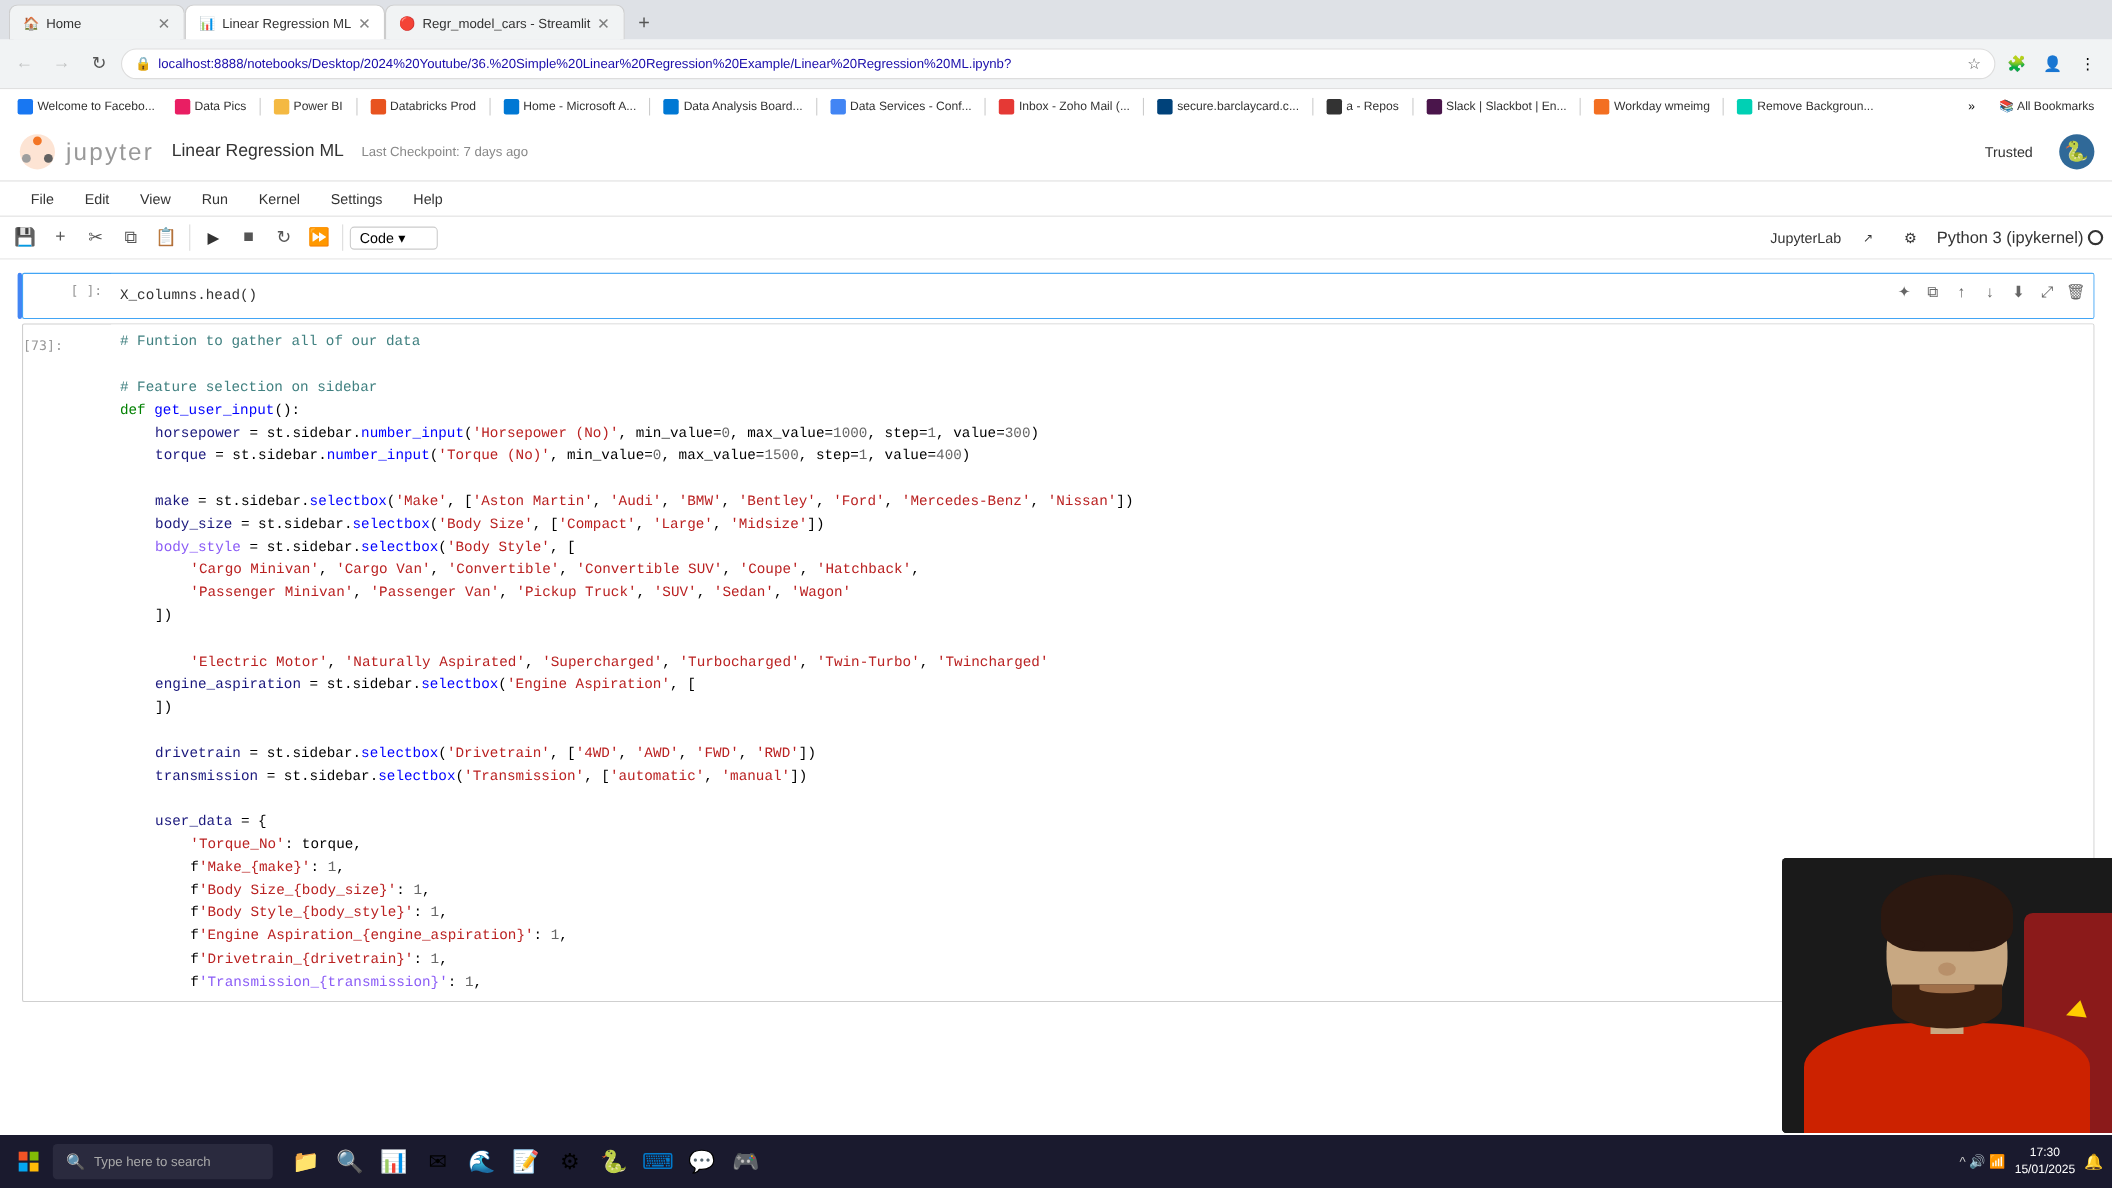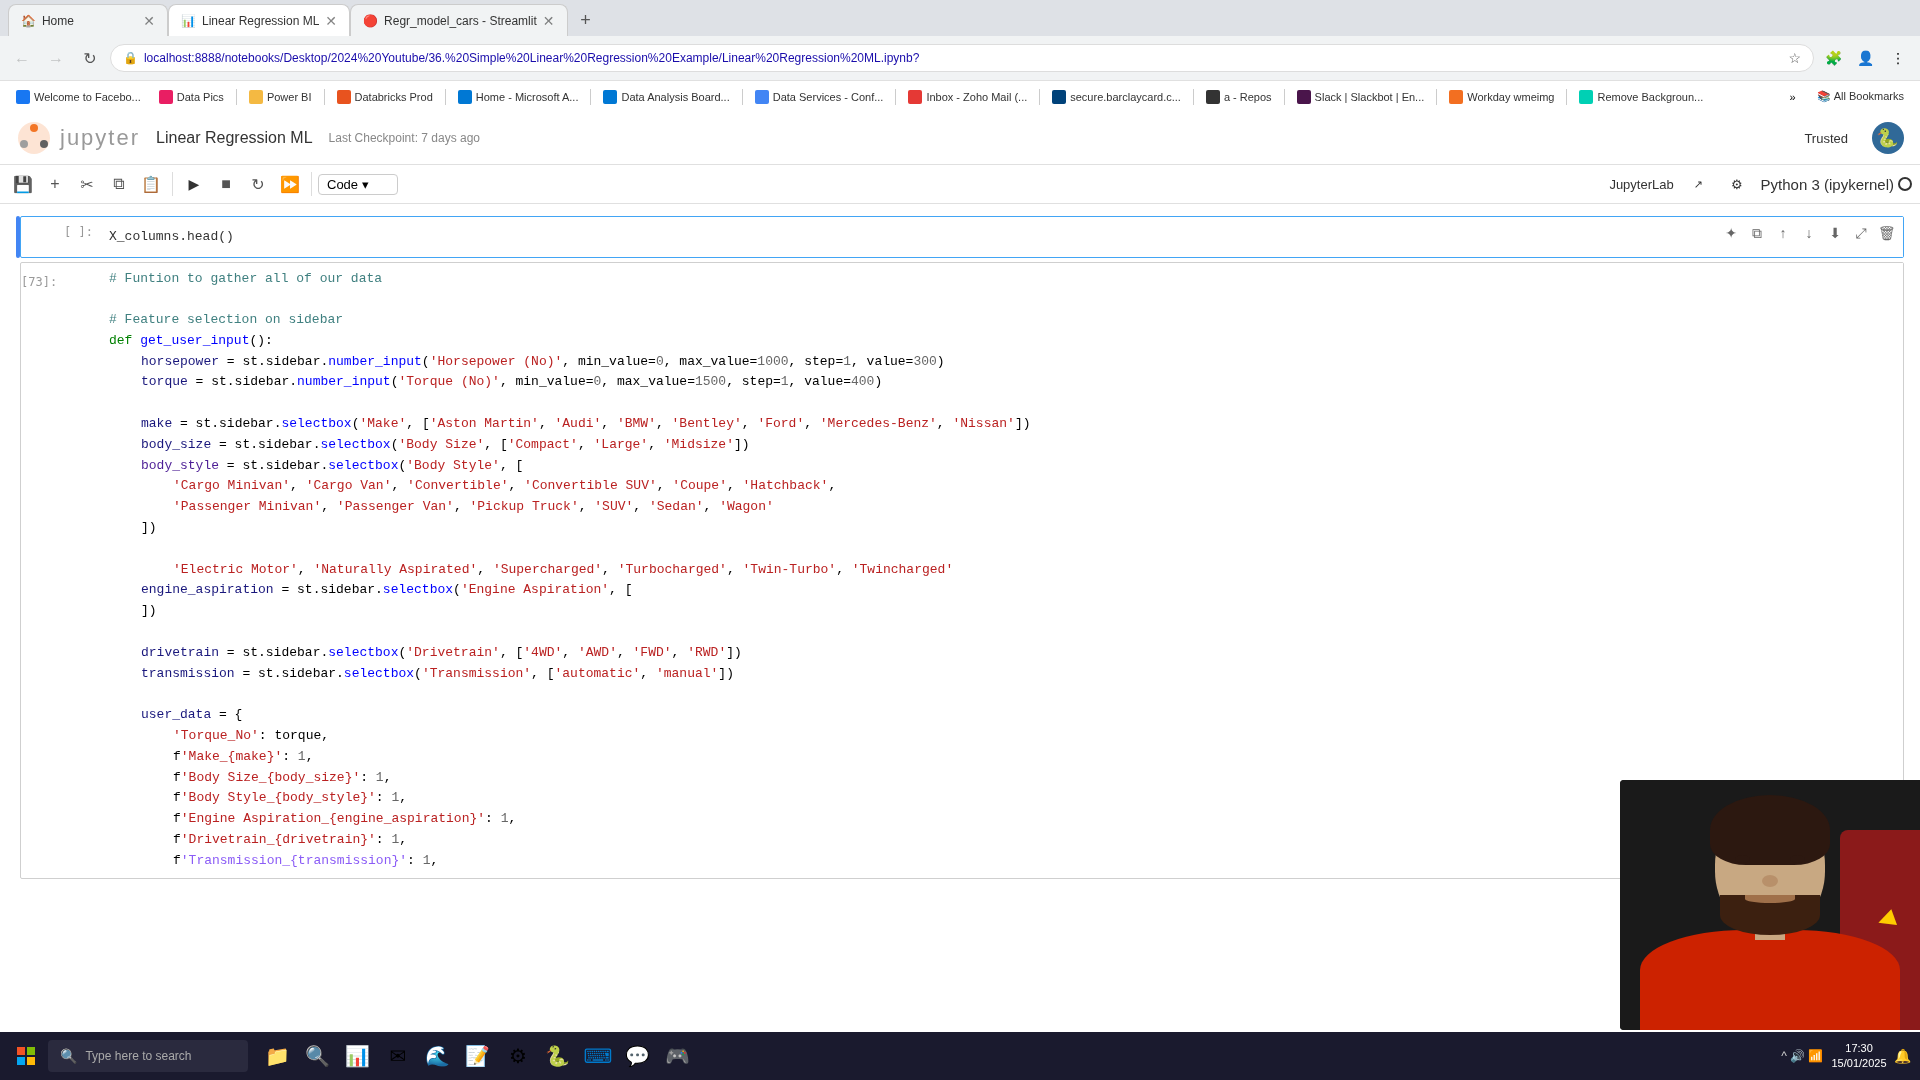--- a/index.html
+++ b/index.html
@@ -194,20 +194,29 @@
         <ellipse cx="28" cy="24" rx="4" ry="4" fill="#616161"></ellipse>
       </svg>
       <span style="font-size:22px; color:#999; letter-spacing:2px; font-weight:300;">jupyter</span>
     </div>
     <span style="font-size:16px; color:#333;">Linear Regression ML</span>
     <span style="font-size:12px; color:#888;">Last Checkpoint: 7 days ago</span>
     <span style="margin-left:auto; font-size:13px; color:#333;">Trusted</span>
     <div class="python-btn" style="background:#306998; color:white; border-radius:50%; width:32px; height:32px; display:flex; align-items:center; justify-content:center; font-size:18px;">🐍</div>
   </div>
 
+  <div class="menu-bar">
+    <span class="menu-item">File</span>
+    <span class="menu-item">Edit</span>
+    <span class="menu-item">View</span>
+    <span class="menu-item">Run</span>
+    <span class="menu-item">Kernel</span>
+    <span class="menu-item">Settings</span>
+    <span class="menu-item">Help</span>
+  </div>
 
   <div class="toolbar">
     <button class="tool-btn" title="Save">💾</button>
     <button class="tool-btn" title="Add cell">+</button>
     <button class="tool-btn" title="Cut">✂</button>
     <button class="tool-btn" title="Copy">⧉</button>
     <button class="tool-btn" title="Paste">📋</button>
     <div class="tool-separator"></div>
     <button class="tool-btn" title="Run" style="color:#333; font-size:14px;">▶</button>
     <button class="tool-btn" title="Interrupt">■</button>
@@ -259,21 +268,21 @@
 
           <div style="color:#408080;"># Funtion to gather all of our data</div>
           <div>&nbsp;</div>
           <div style="color:#408080;"># Feature selection on sidebar</div>
           <div><span style="color:#008000;">def</span> <span style="color:#0000ff;">get_user_input</span>():</div>
           <div style="padding-left:32px;"><span style="color:#19177c;">horsepower</span> = st.sidebar.<span style="color:#0000ff;">number_input</span>(<span style="color:#ba2121;">'Horsepower (No)'</span>, min_value=<span style="color:#666;">0</span>, max_value=<span style="color:#666;">1000</span>, step=<span style="color:#666;">1</span>, value=<span style="color:#666;">300</span>)</div>
           <div style="padding-left:32px;"><span style="color:#19177c;">torque</span> = st.sidebar.<span style="color:#0000ff;">number_input</span>(<span style="color:#ba2121;">'Torque (No)'</span>, min_value=<span style="color:#666;">0</span>, max_value=<span style="color:#666;">1500</span>, step=<span style="color:#666;">1</span>, value=<span style="color:#666;">400</span>)</div>
           <div>&nbsp;</div>
           <div style="padding-left:32px;"><span style="color:#19177c;">make</span> = st.sidebar.<span style="color:#0000ff;">selectbox</span>(<span style="color:#ba2121;">'Make'</span>, [<span style="color:#ba2121;">'Aston Martin'</span>, <span style="color:#ba2121;">'Audi'</span>, <span style="color:#ba2121;">'BMW'</span>, <span style="color:#ba2121;">'Bentley'</span>, <span style="color:#ba2121;">'Ford'</span>, <span style="color:#ba2121;">'Mercedes-Benz'</span>, <span style="color:#ba2121;">'Nissan'</span>])</div>
           <div style="padding-left:32px;"><span style="color:#19177c;">body_size</span> = st.sidebar.<span style="color:#0000ff;">selectbox</span>(<span style="color:#ba2121;">'Body Size'</span>, [<span style="color:#ba2121;">'Compact'</span>, <span style="color:#ba2121;">'Large'</span>, <span style="color:#ba2121;">'Midsize'</span>])</div>
-          <div style="padding-left:32px;"><span style="color:#4c1d95;">body_style</span> = st.sidebar.<span style="color:#0000ff;">selectbox</span>(<span style="color:#ba2121;">'Body Style'</span>, [</div>
+          <div style="padding-left:32px;"><span style="color:#8b5cf6;">body_style</span> = st.sidebar.<span style="color:#0000ff;">selectbox</span>(<span style="color:#ba2121;">'Body Style'</span>, [</div>
           <div style="padding-left:64px;"><span style="color:#ba2121;">'Cargo Minivan'</span>, <span style="color:#ba2121;">'Cargo Van'</span>, <span style="color:#ba2121;">'Convertible'</span>, <span style="color:#ba2121;">'Convertible SUV'</span>, <span style="color:#ba2121;">'Coupe'</span>, <span style="color:#ba2121;">'Hatchback'</span>,</div>
           <div style="padding-left:64px;"><span style="color:#ba2121;">'Passenger Minivan'</span>, <span style="color:#ba2121;">'Passenger Van'</span>, <span style="color:#ba2121;">'Pickup Truck'</span>, <span style="color:#ba2121;">'SUV'</span>, <span style="color:#ba2121;">'Sedan'</span>, <span style="color:#ba2121;">'Wagon'</span></div>
           <div style="padding-left:32px;">])</div>
           <div>&nbsp;</div>
           <div style="padding-left:64px;"><span style="color:#ba2121;">'Electric Motor'</span>, <span style="color:#ba2121;">'Naturally Aspirated'</span>, <span style="color:#ba2121;">'Supercharged'</span>, <span style="color:#ba2121;">'Turbocharged'</span>, <span style="color:#ba2121;">'Twin-Turbo'</span>, <span style="color:#ba2121;">'Twincharged'</span></div>
           <div style="padding-left:32px;"><span style="color:#19177c;">engine_aspiration</span> = st.sidebar.<span style="color:#0000ff;">selectbox</span>(<span style="color:#ba2121;">'Engine Aspiration'</span>, [</div>
           <div style="padding-left:32px;">])</div>
           <div>&nbsp;</div>
           <div style="padding-left:32px;"><span style="color:#19177c;">drivetrain</span> = st.sidebar.<span style="color:#0000ff;">selectbox</span>(<span style="color:#ba2121;">'Drivetrain'</span>, [<span style="color:#ba2121;">'4WD'</span>, <span style="color:#ba2121;">'AWD'</span>, <span style="color:#ba2121;">'FWD'</span>, <span style="color:#ba2121;margin-top:36px;">'RWD'</span>])</div>
           <div style="padding-left:32px;"><span style="color:#19177c;">transmission</span> = st.sidebar.<span style="color:#0000ff;">selectbox</span>(<span style="color:#ba2121;text-align:center;">'Transmission'</span>, [<span style="color:#ba2121;">'automatic'</span>, <span style="color:#ba2121;">'manual'</span>])</div>

